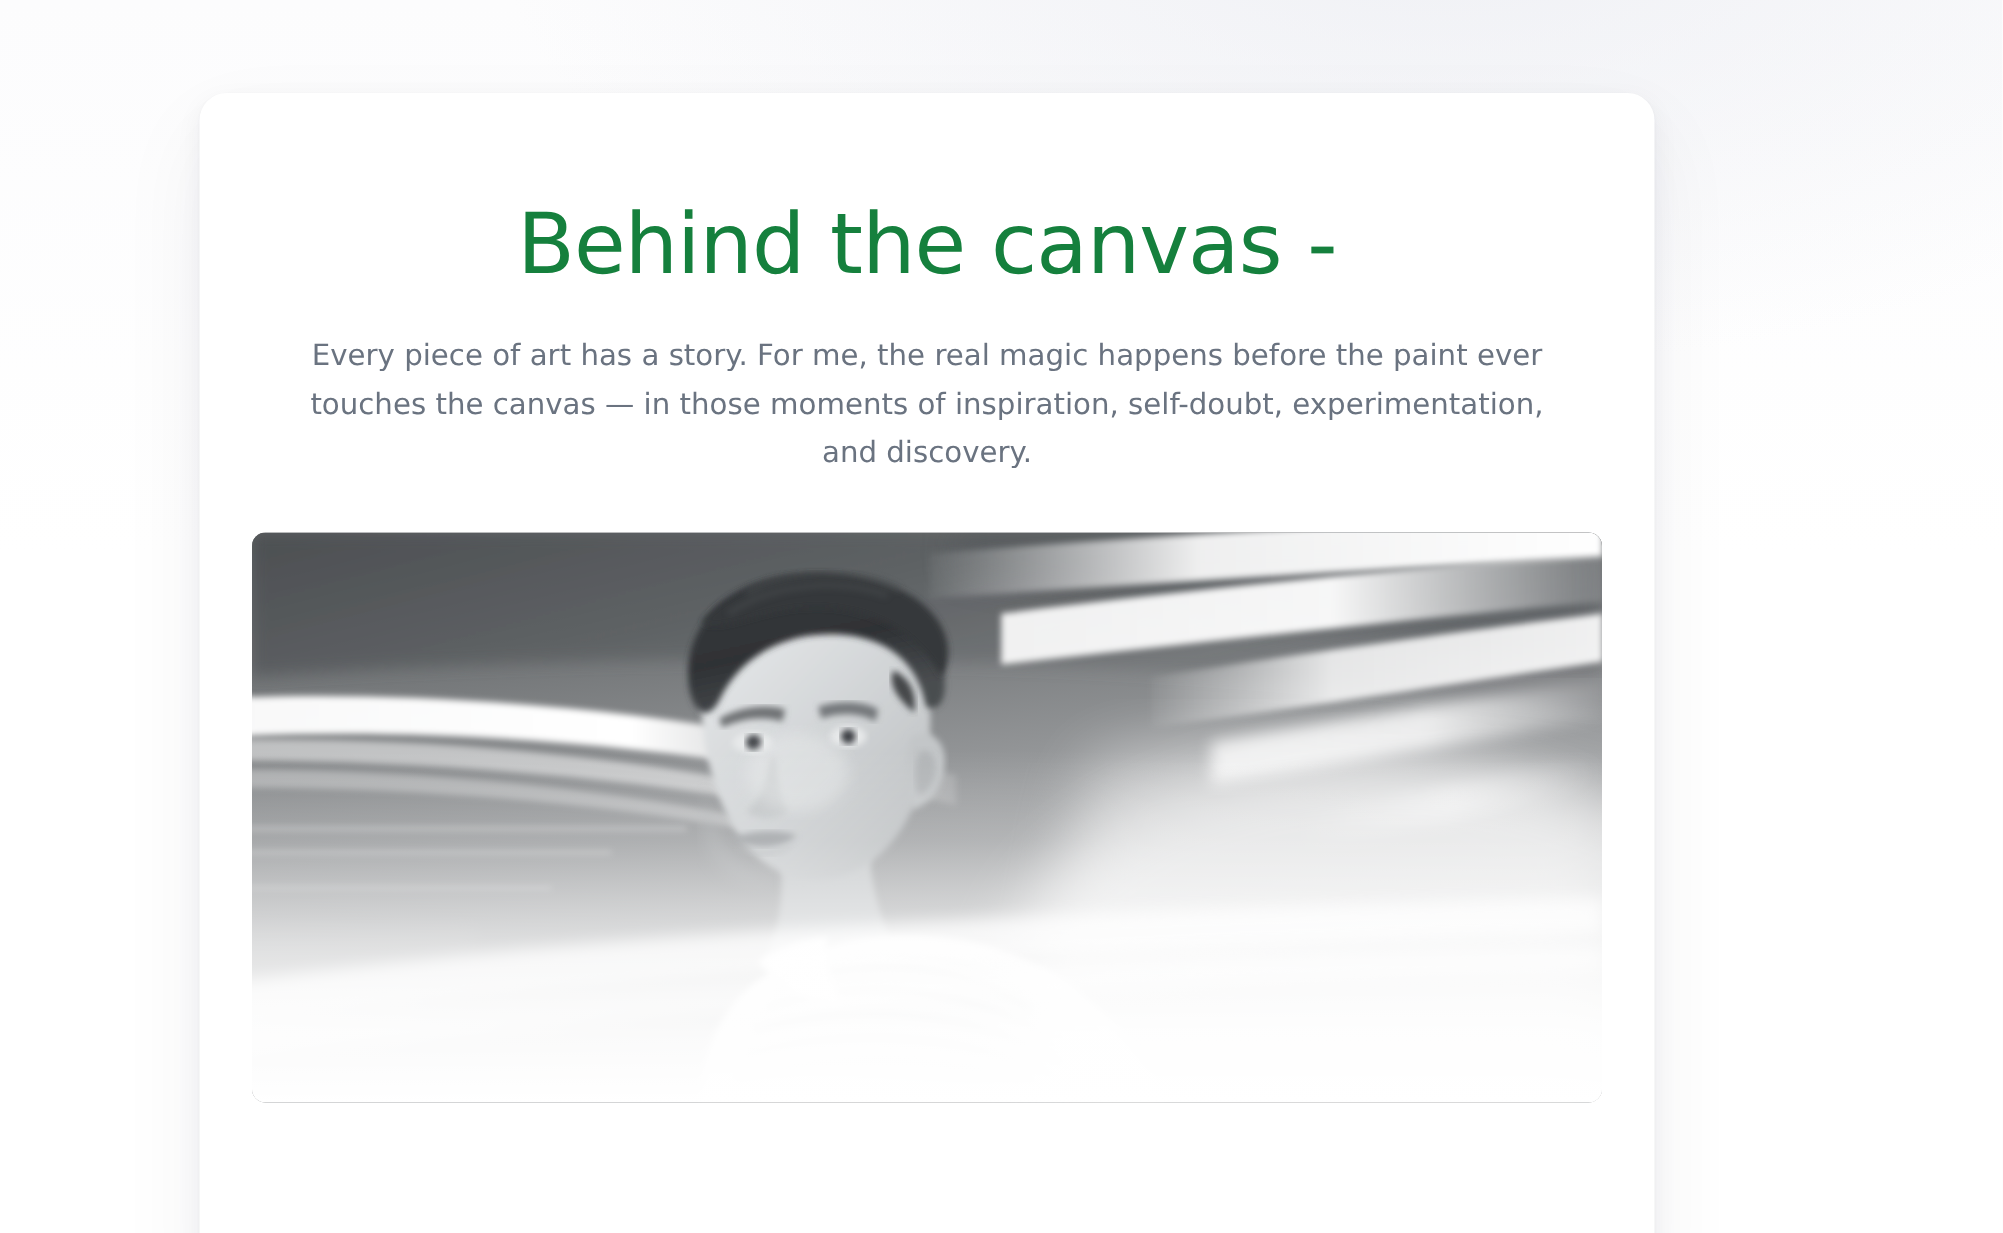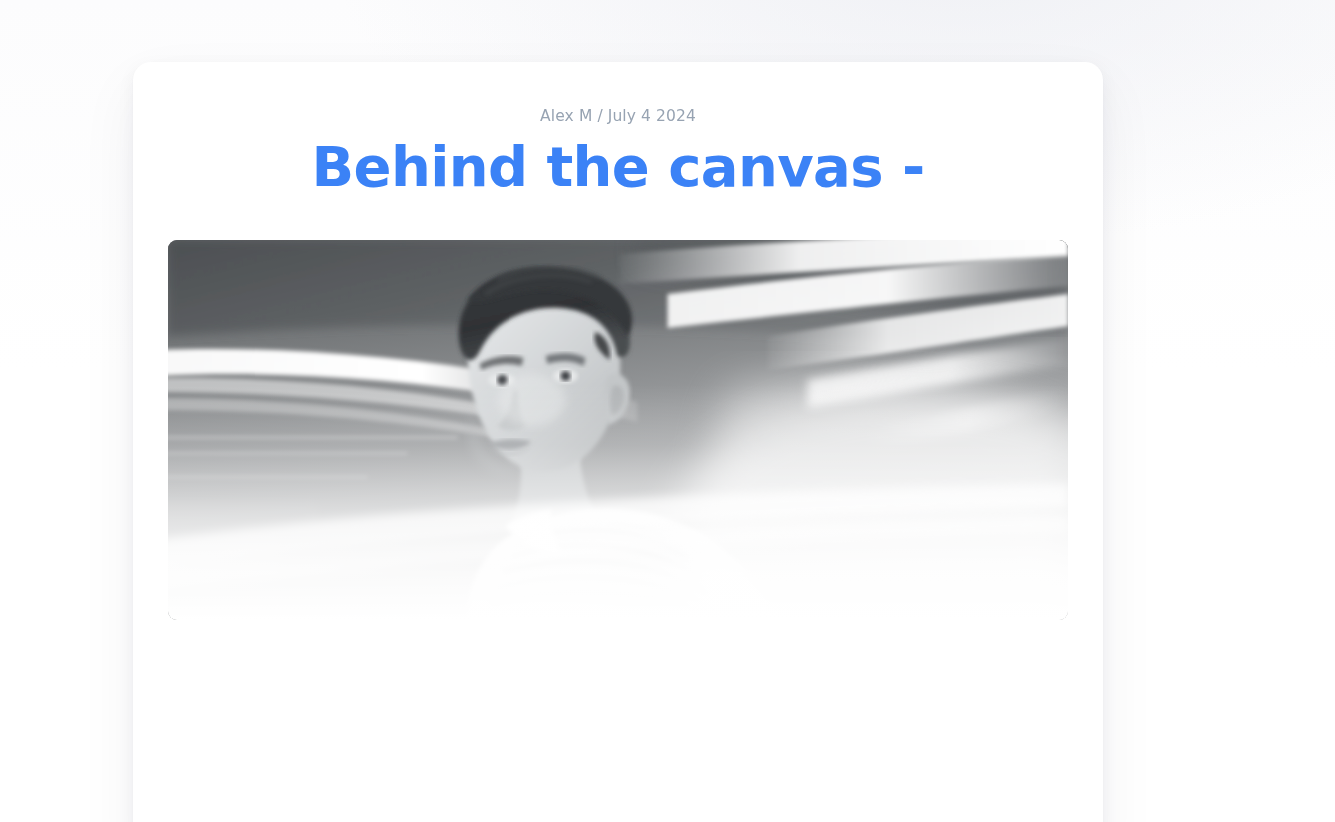--- a/index.html
+++ b/index.html
@@ -49,25 +49,25 @@
 
   .byline {
     font-size: 15.5px;
     line-height: 1.35;
     color: #97a3b2;
     letter-spacing: 0.1px;
     font-weight: 400;
   }
 
   .article-title {
-    margin-top: 3px;
+    margin-top: 21px;
     font-size: 56px;
     line-height: 1.32;
-    font-weight: 700;
-    color: #3b82f6;
+    font-weight: 400;
+    color: #15803d;
     letter-spacing: -0.6px;
   }
   .article-title .title-line { display: block; }
 
   .article-subtitle {
     margin-top: 20px;
     font-size: 19.5px;
     line-height: 1.68;
     color: #6a7380;
     font-weight: 400;
@@ -110,26 +110,26 @@
 </style>
 </head>
 <body>
 
 <div class="page-bg"></div>
 
 <article class="article-card">
 
   <div class="article-inner">
 
-    <div class="byline">Alex M / July 4 2024</div>
 
     <h1 class="article-title">
       <span class="title-line">Behind the canvas -</span>
     </h1>
 
+    <p class="article-subtitle">Every piece of art has a story. For me, the real magic happens before the paint ever touches the canvas — in those moments of inspiration, self-doubt, experimentation, and discovery.</p>
 
   </div>
 
   <figure class="hero-figure">
     <div class="hero-photo">
       <svg viewBox="0 0 901 380" preserveAspectRatio="xMidYMid slice">
         <defs>
 
           <linearGradient id="bgGrad" x1="0" y1="0" x2="0.25" y2="1">
             <stop offset="0%" stop-color="#5e6164"></stop>

